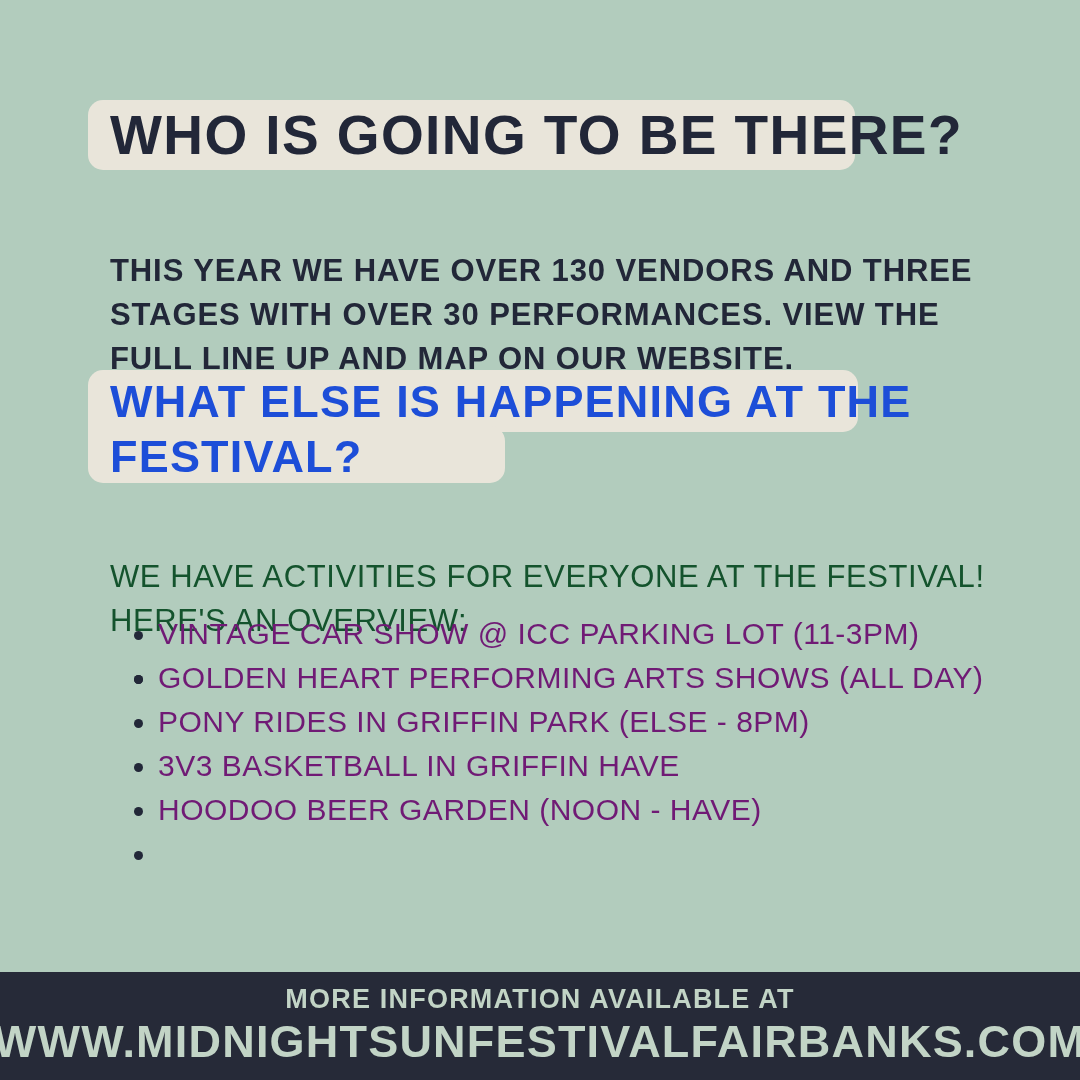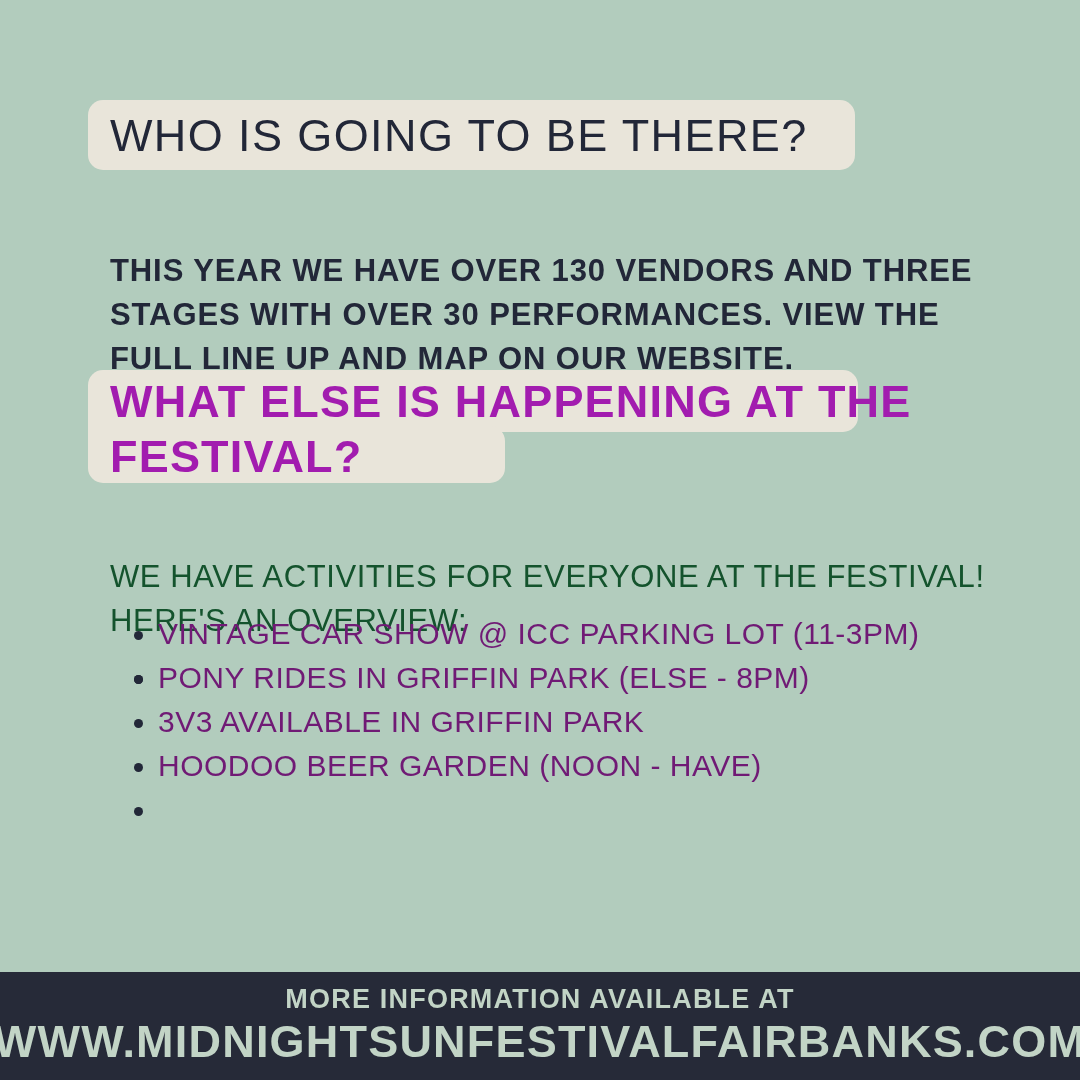--- a/index.html
+++ b/index.html
@@ -29,22 +29,22 @@
     width: 767px;
     height: 70px;
     background: #e9e5da;
     border-radius: 15px;
     display: flex;
     align-items: center;
     box-sizing: border-box;
     padding-left: 22px;
   }
   .heading-one-text {
-    font-size: 45px;
-    font-weight: normal;
+    font-size: 55px;
+    font-weight: bold;
     letter-spacing: 1.4px;
     color: #222738;
     white-space: nowrap;
     line-height: 1;
   }
 
   
   .intro-paragraph {
     position: absolute;
     left: 110px;
@@ -86,21 +86,21 @@
   }
   .heading-two-text {
     position: absolute;
     left: 22px;
     top: 4px;
     width: 840px;
     font-size: 45px;
     font-weight: bold;
     letter-spacing: 1.2px;
     line-height: 55px;
-    color: #a21caf;
+    color: #1d4ed8;
   }
 
   
   .list-intro {
     position: absolute;
     left: 110px;
     top: 524px;
     width: 920px;
     font-size: 31px;
     font-weight: normal;
@@ -185,25 +185,29 @@
   <ul class="activity-list">
     <li class="activity-item">
       <span class="bullet-dot"></span>
       <span>VINTAGE CAR SHOW @ ICC PARKING LOT (11-3PM)</span>
     </li>
     <li class="activity-item">
       <span class="bullet-dot"></span>
     </li>
     <li class="activity-item">
       <span class="bullet-dot"></span>
+      <span>GOLDEN HEART PERFORMING ARTS SHOWS (ALL DAY)</span>
+    </li>
+    <li class="activity-item">
+      <span class="bullet-dot"></span>
       <span>PONY RIDES IN GRIFFIN PARK (ELSE - 8PM)</span>
     </li>
     <li class="activity-item">
       <span class="bullet-dot"></span>
-      <span>3V3 AVAILABLE IN GRIFFIN PARK</span>
+      <span>3V3 BASKETBALL IN GRIFFIN HAVE</span>
     </li>
     <li class="activity-item">
       <span class="bullet-dot"></span>
       <span>HOODOO BEER GARDEN (NOON - HAVE)</span>
     </li>
     <li class="activity-item">
       <span class="bullet-dot"></span>
     </li>
   </ul>
 

